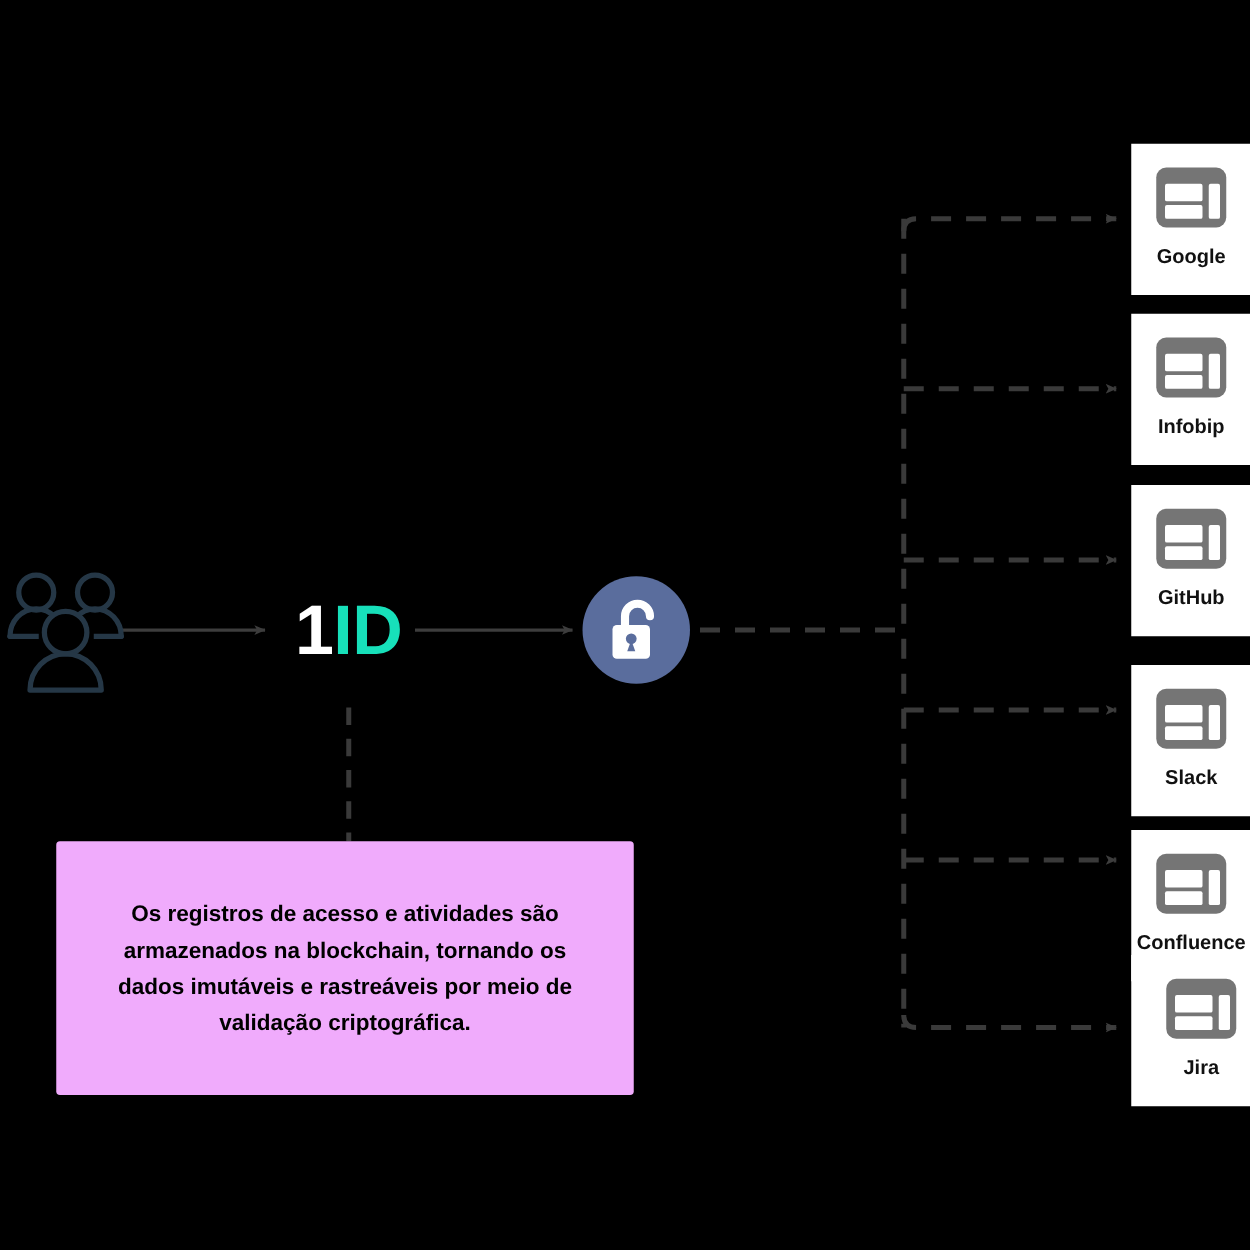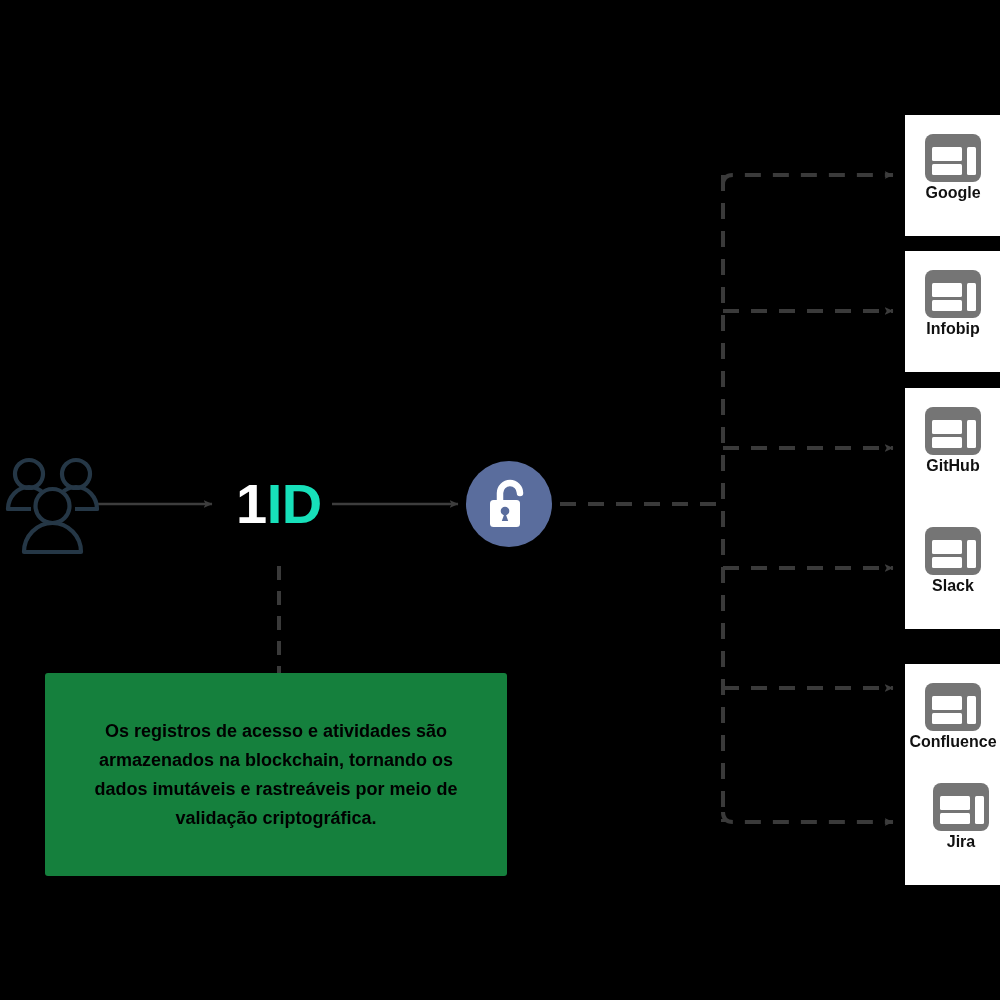--- a/index.html
+++ b/index.html
@@ -77,36 +77,36 @@
     flex-direction: column;
     align-items: center;
     justify-content: flex-start;
   }
   .app-card .app-icon {
     margin-top: 18px;
     width: 58px;
     height: 50px;
   }
   .app-card .app-label {
-    margin-top: 1px;
+    margin-top: 14px;
     font-size: 16px;
     font-weight: 700;
     color: #111111;
     white-space: nowrap;
     text-align: right;
   }
 
   
   .note-box {
     position: absolute;
     left: 45px;
     top: 673px;
     width: 462px;
     height: 203px;
-    background: #15803d;
+    background: #f0abfc;
     border-radius: 3px;
     box-sizing: border-box;
     display: flex;
     align-items: center;
     justify-content: center;
     padding: 0 28px;
   }
   .note-text {
     font-size: 18px;
     font-weight: 700;
@@ -240,21 +240,21 @@
     <span class="app-icon">
       <svg width="58" height="50" viewBox="0 0 58 50">
         <rect x="1" y="1" width="56" height="48" rx="8" fill="#757575"></rect>
         <rect x="8" y="14" width="30" height="14" rx="1.5" fill="#ffffff"></rect>
         <rect x="8" y="31" width="30" height="11" rx="1.5" fill="#ffffff"></rect>
         <rect x="43" y="14" width="9" height="28" rx="1.5" fill="#ffffff"></rect>
       </svg>
     </span>
     <span class="app-label">GitHub</span>
   </div>
-      <div class="app-card" style="top: 508px;">
+      <div class="app-card" style="top: 532px;">
     <span class="app-icon">
       <svg width="58" height="50" viewBox="0 0 58 50">
         <rect x="1" y="1" width="56" height="48" rx="8" fill="#757575"></rect>
         <rect x="8" y="14" width="30" height="14" rx="1.5" fill="#ffffff"></rect>
         <rect x="8" y="31" width="30" height="11" rx="1.5" fill="#ffffff"></rect>
         <rect x="43" y="14" width="9" height="28" rx="1.5" fill="#ffffff"></rect>
       </svg>
     </span>
     <span class="app-label">Slack</span>
   </div>

